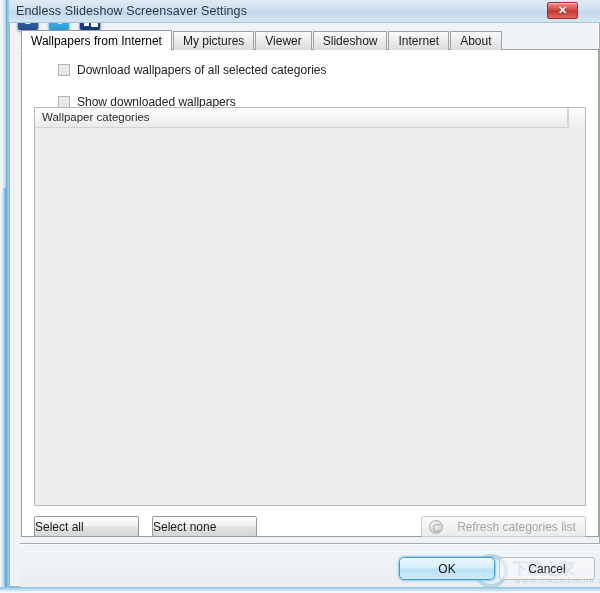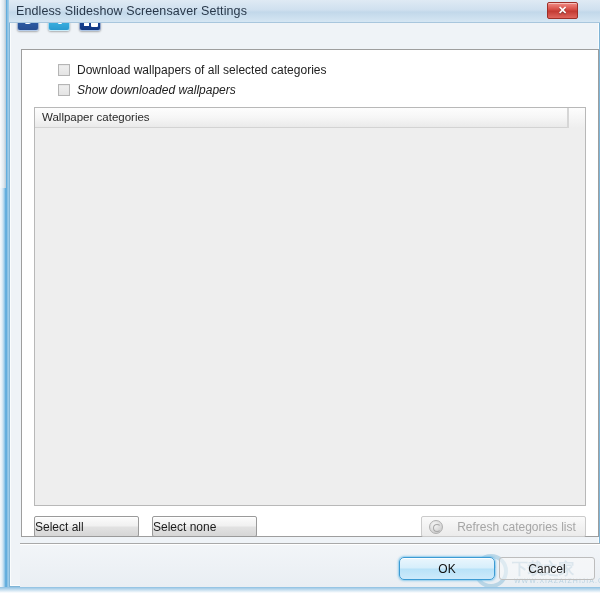--- a/index.html
+++ b/index.html
@@ -124,21 +124,21 @@
 
   
   .checkbox-row {
     position: absolute;
     left: 12px;
     display: flex; align-items: center;
     cursor: pointer;
     padding-left: 24px;
   }
   #chk-download-row { top: 13px; }
-  #chk-show-row { top: 33px; font-style: italic; }
+  #chk-show-row { top: 45px; }
   .cbox {
     width: 12px; height: 12px;
     background: linear-gradient(to bottom, #f0f0f0, #e4e4e4);
     border: 1px solid #b5b5b5;
     box-shadow: inset 0 1px 1px rgba(0,0,0,0.04);
     margin-right: 7px;
     flex: none;
   }
   .cbox-label {
     font-size: 12px;
@@ -379,20 +379,40 @@
 </head>
 <body>
 
 <div id="window-frame">
 
   <div id="frame-left-gutter"></div>
   <div id="frame-left-top"></div>
 
   <div id="frame-inner">
 
+    <div id="tabstrip">
+      <div class="tab active">
+        <span>Wallpapers from Internet</span>
+      </div>
+      <div class="tab">
+        <span>My pictures</span>
+      </div>
+      <div class="tab">
+        <span>Viewer</span>
+      </div>
+      <div class="tab">
+        <span>Slideshow</span>
+      </div>
+      <div class="tab">
+        <span>Internet</span>
+      </div>
+      <div class="tab">
+        <span>About</span>
+      </div>
+    </div>
 
     <div id="tab-panel">
 
       <div class="checkbox-row" id="chk-download-row">
         <span class="cbox"></span>
         <span class="cbox-label">Download wallpapers of all selected categories</span>
       </div>
 
       <div class="checkbox-row" id="chk-show-row">
         <span class="cbox"></span>

